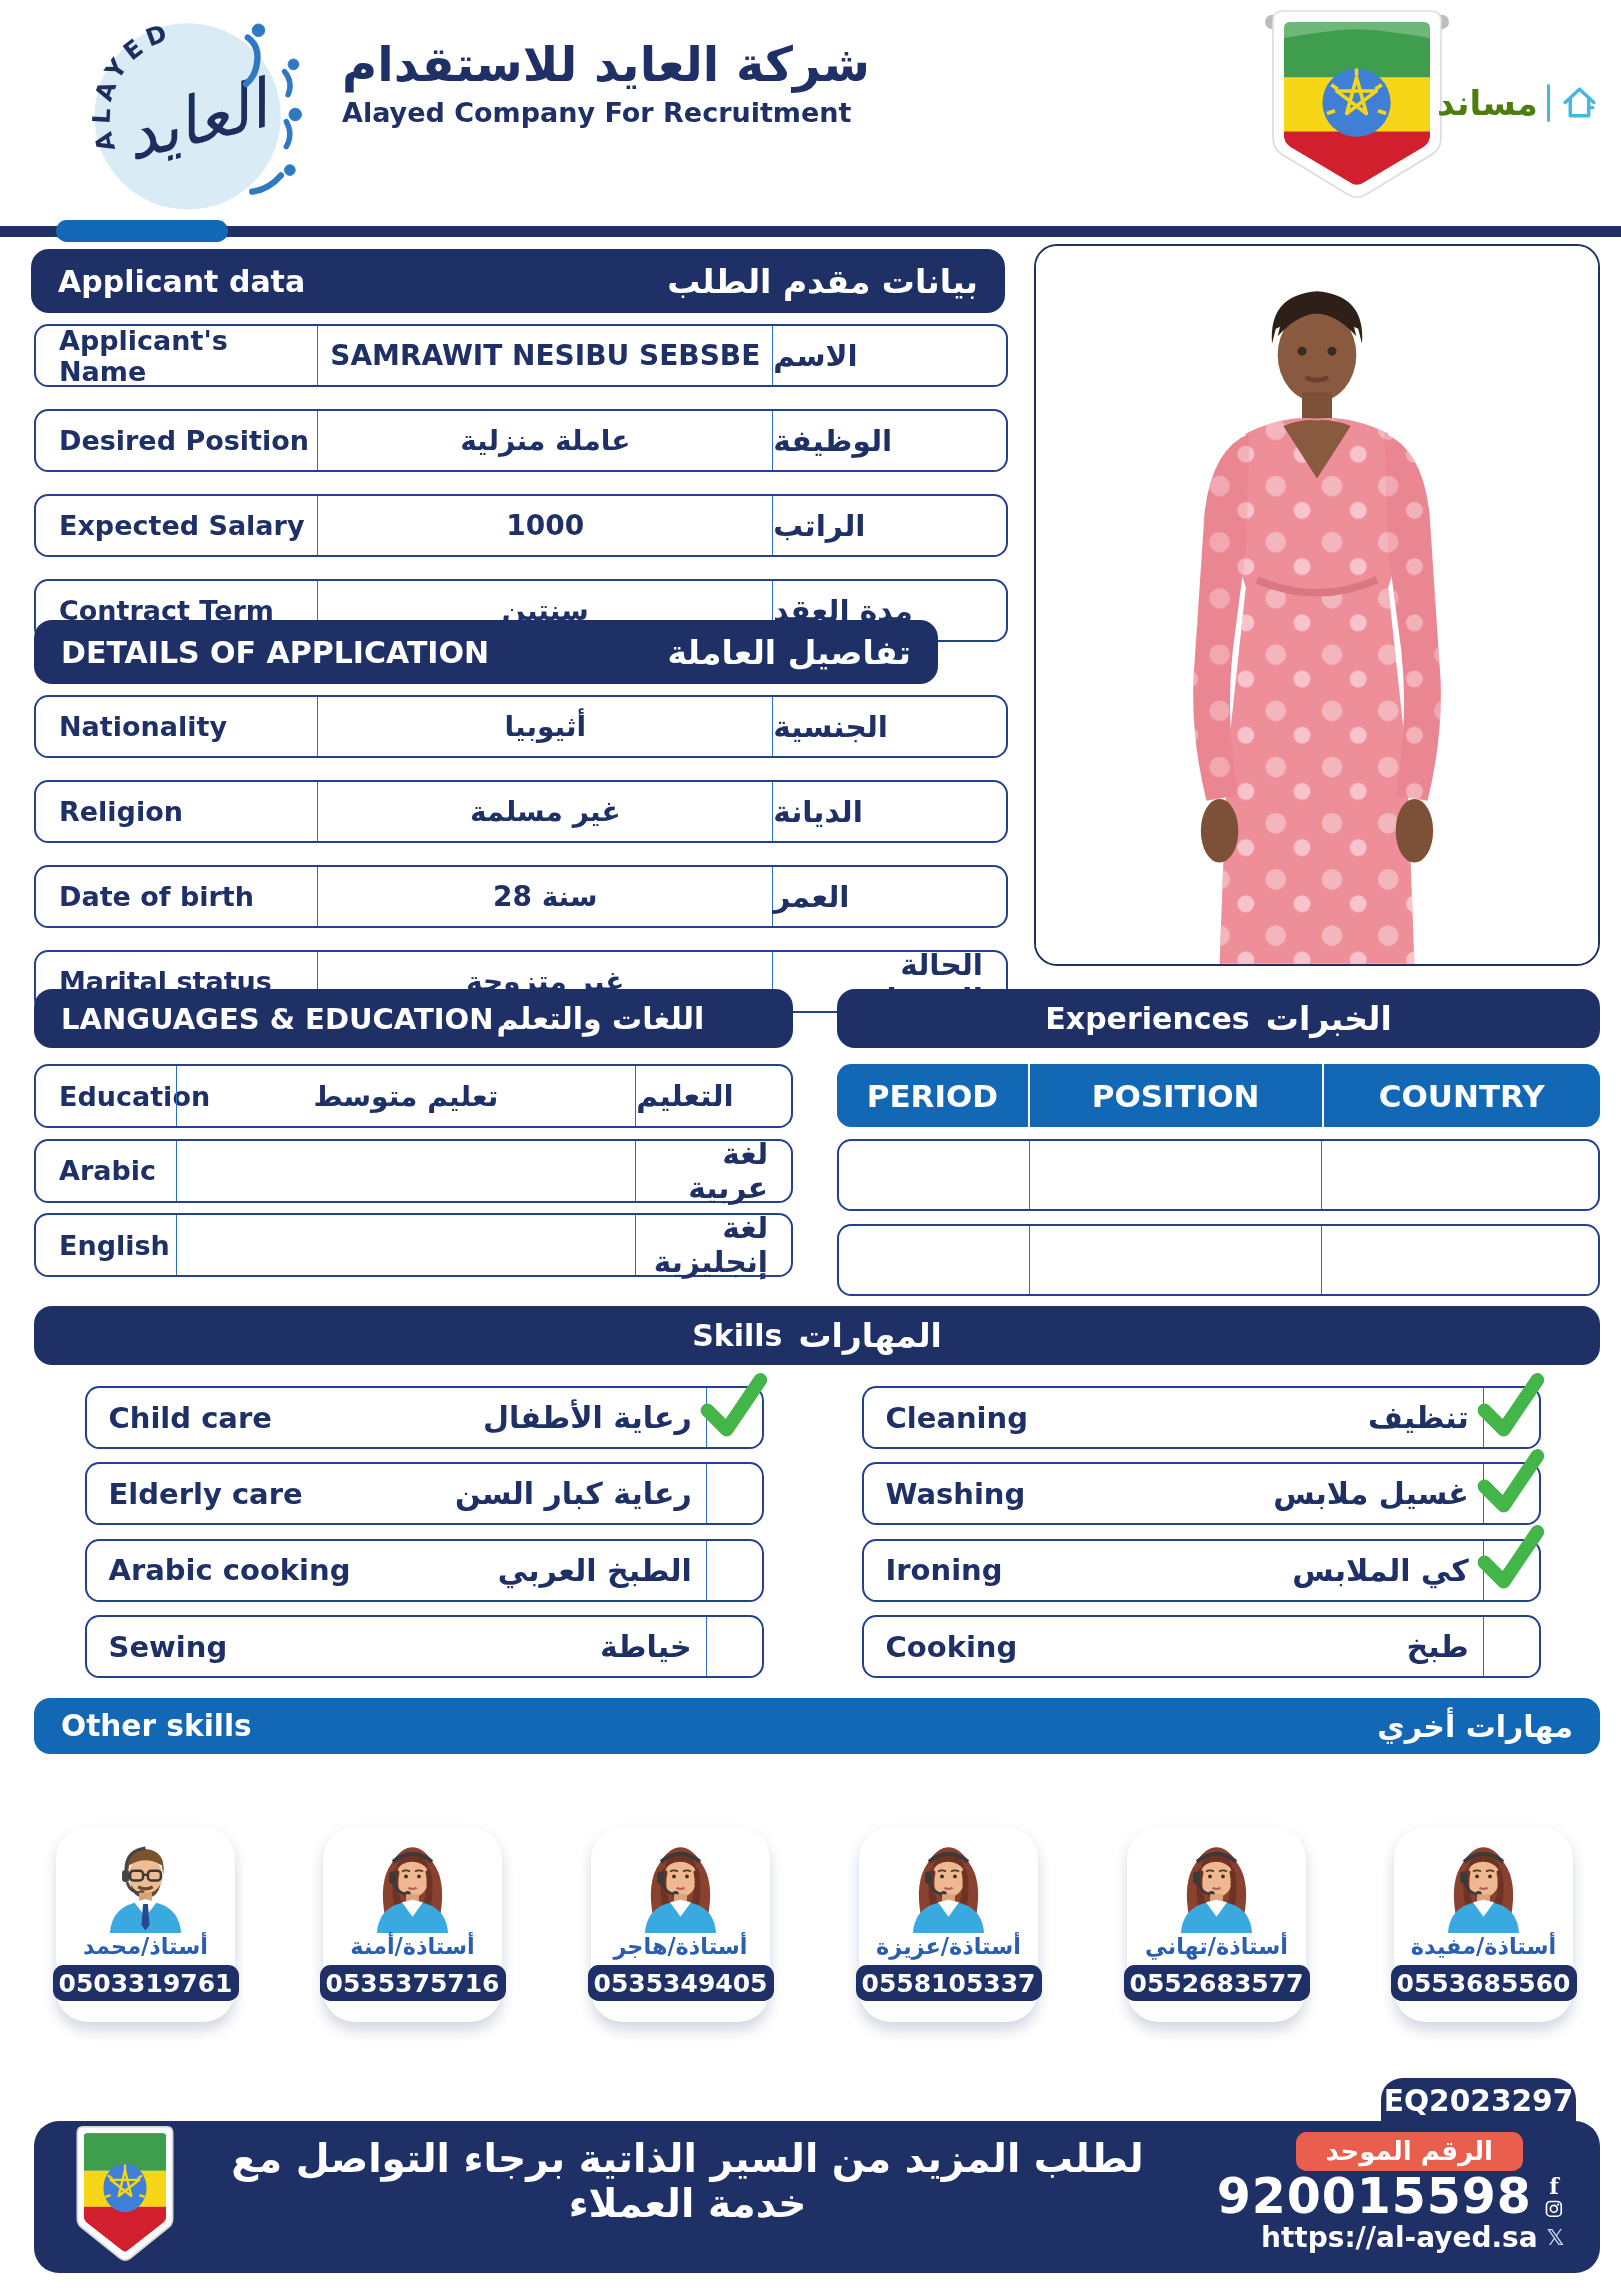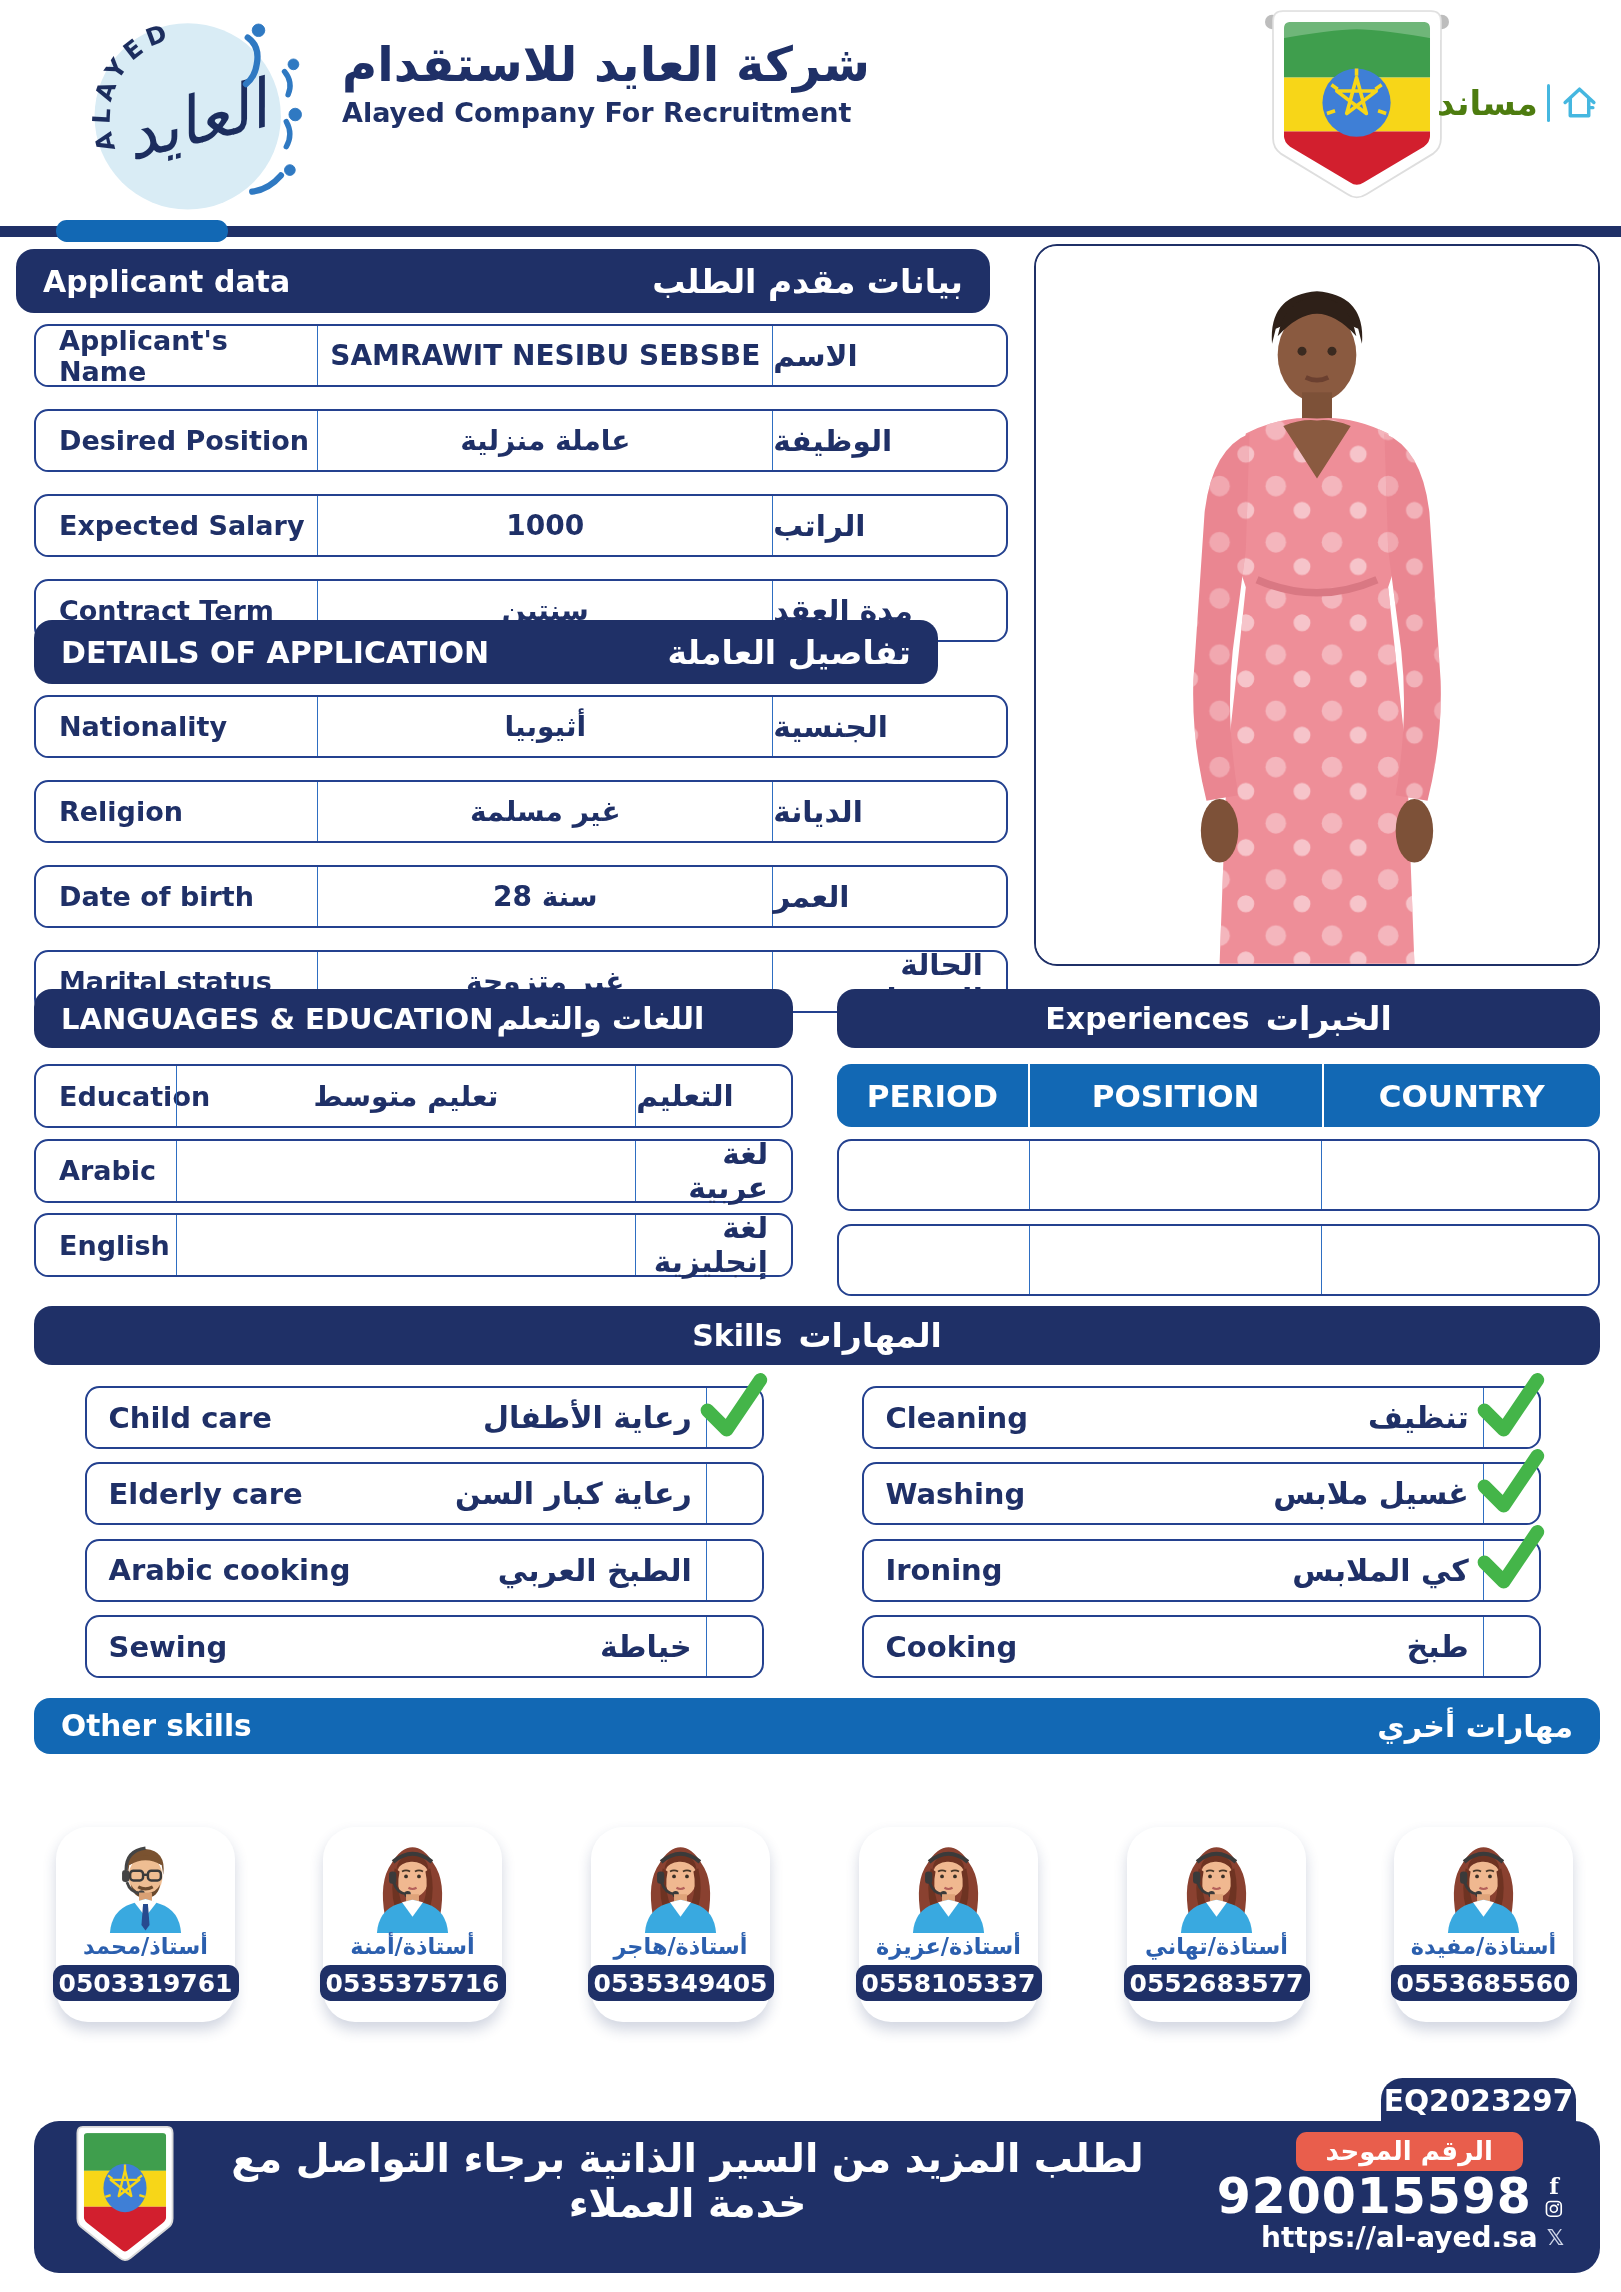--- a/index.html
+++ b/index.html
@@ -185,21 +185,21 @@
       <path d="M114 100 Q94 108 90 142 L84 232 Q83 264 91 296 L108 293 Q101 252 105 216 L112 162 Z" fill="#ea8691"></path>
       <path d="M186 100 Q206 108 210 142 L216 232 Q217 264 209 296 L192 293 Q199 252 195 216 L188 162 Z" fill="#ea8691"></path>
       <path d="M114 100 Q94 108 90 142 L84 232 Q83 264 91 296 L108 293 Q101 252 105 216 L112 162 Z" fill="url(#flor)" opacity="0.55"></path>
       <path d="M186 100 Q206 108 210 142 L216 232 Q217 264 209 296 L192 293 Q199 252 195 216 L188 162 Z" fill="url(#flor)" opacity="0.55"></path>
 
       <ellipse cx="98" cy="312" rx="10" ry="17" fill="#7d5138"></ellipse>
       <ellipse cx="202" cy="312" rx="10" ry="17" fill="#7d5138"></ellipse>
     </svg>
   </div>
 
-  <div class="title-bar tb-between" style="left:16px; top:249px; width:974px; height:64px;">
+  <div class="title-bar tb-between" style="left:31px; top:249px; width:974px; height:64px;">
     <span class="title-en">Applicant data</span>
     <span class="title-ar">بيانات مقدم الطلب</span>
   </div>
   <div id="applicant-rows" class="rows-col" style="left:34px; top:324px; width:974px;">
       <div class="data-row ">
         <div class="cell cell-en">Applicant's Name</div>
         <div class="cell cell-val" dir="ltr">SAMRAWIT NESIBU SEBSBE</div>
         <div class="cell cell-ar">الاسم</div>
       </div>
       <div class="data-row ">

